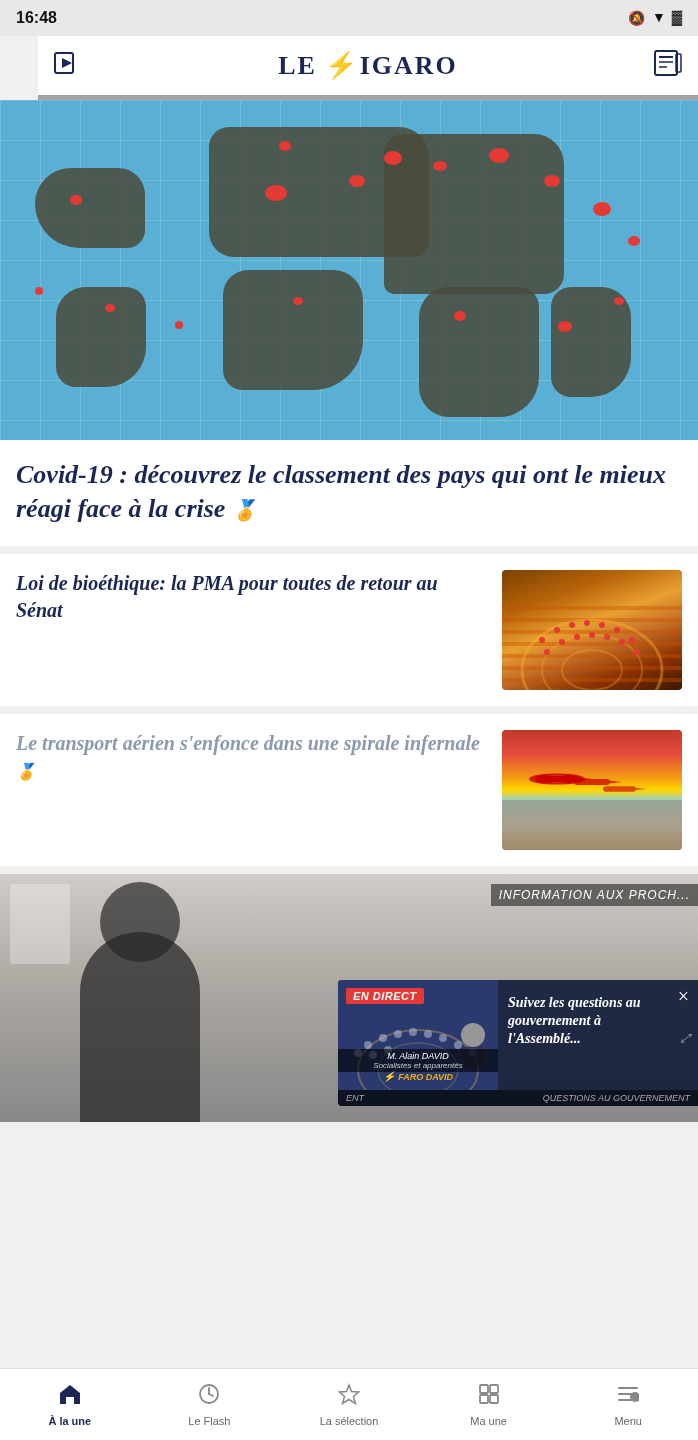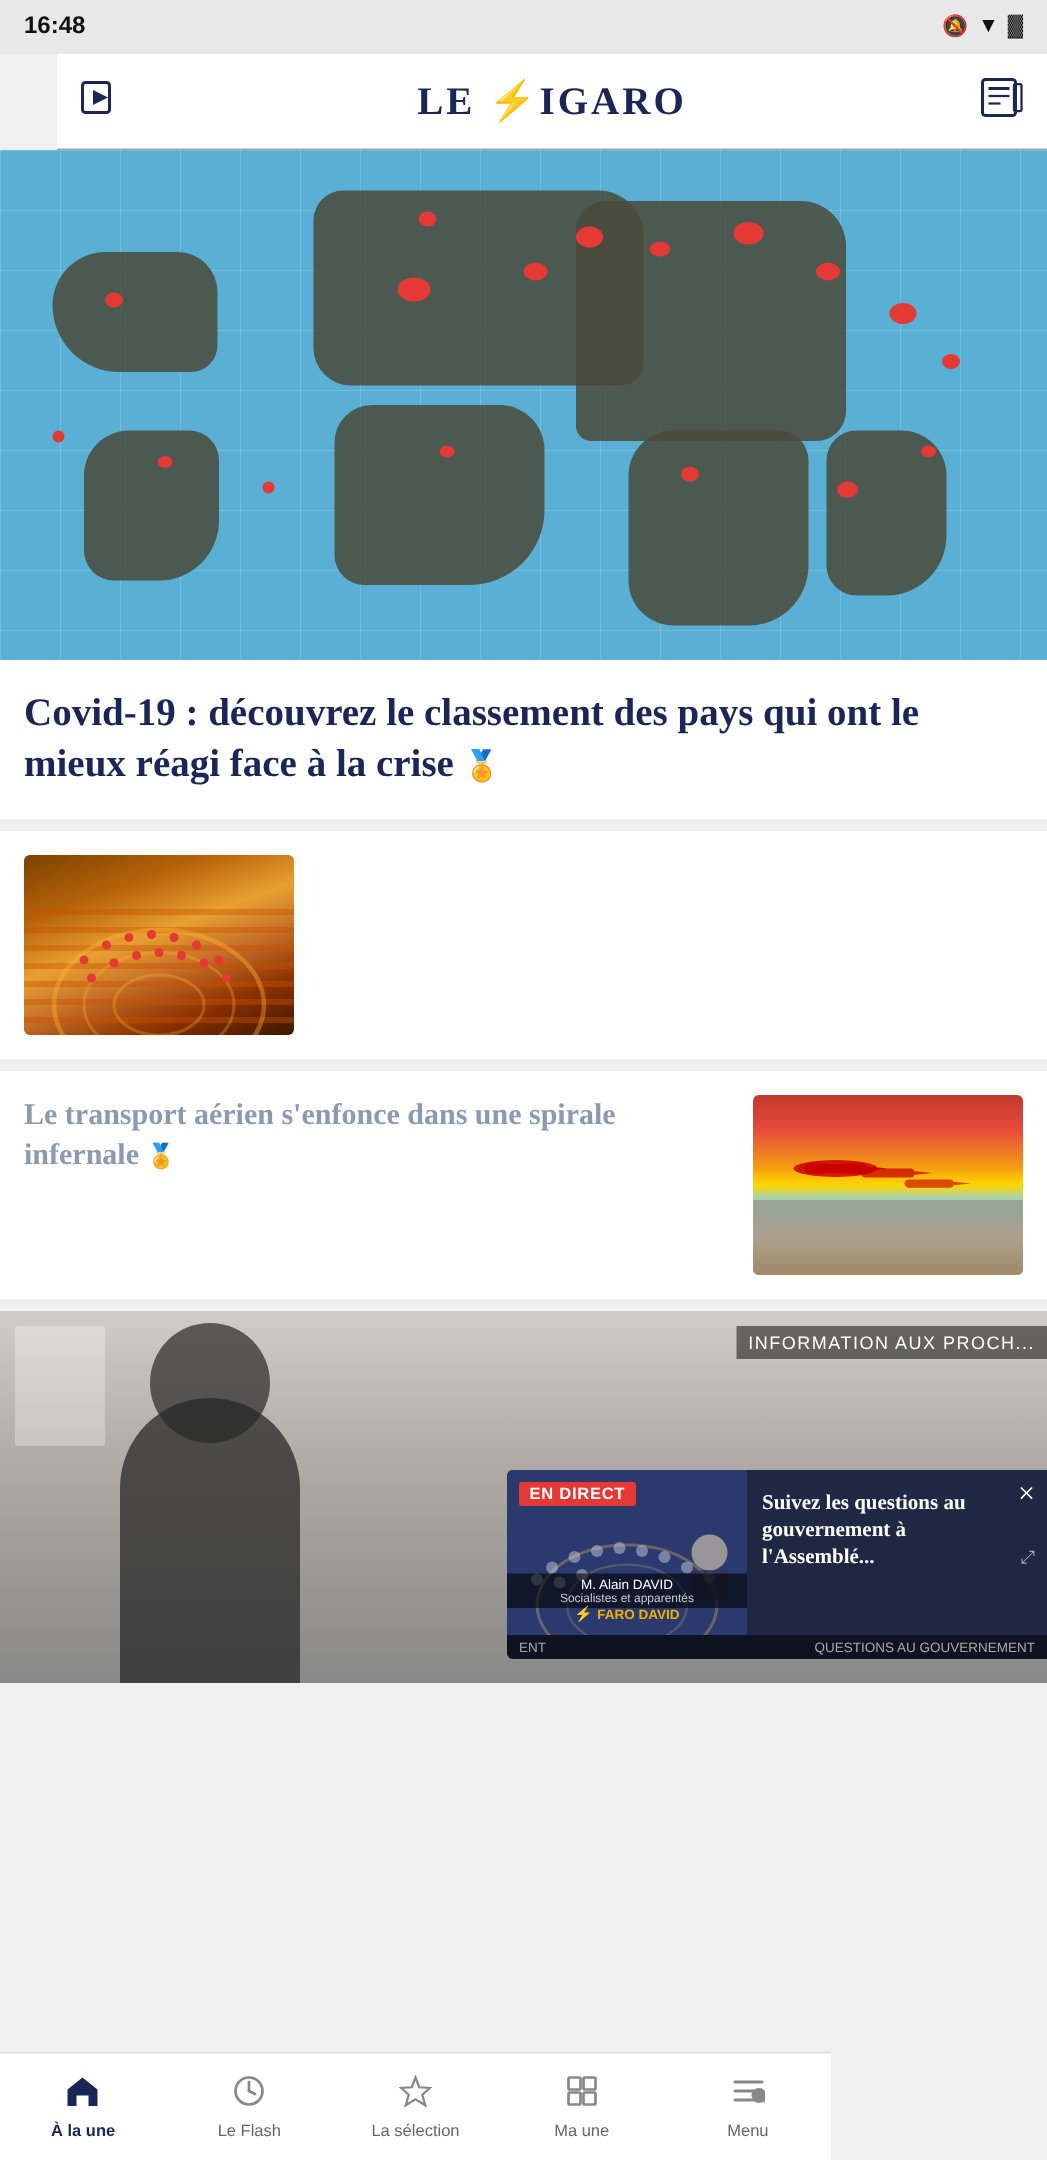--- a/index.html
+++ b/index.html
@@ -39,21 +39,21 @@
       color: #111;
     }
 
     
     .header {
       background: #fff;
       display: flex;
       align-items: center;
       justify-content: space-between;
       padding: 10px 16px;
-      border-bottom: 1px solid #a3a3a3;
+      border-bottom: 5px solid #a3a3a3;
       height: 64px;
       margin-left: 38px;
     }
     .header-logo {
       font-family: 'Georgia', 'Times New Roman', serif;
       font-size: 26px;
       font-weight: 900;
       color: #1a2756;
       letter-spacing: 2px;
       text-transform: uppercase;
@@ -66,20 +66,21 @@
     .header-icon {
       font-size: 22px;
       color: #1a2756;
       cursor: pointer;
     }
 
     
     .content {
       background: #f0f0f0;
       padding-bottom: 80px;
+      font-style: italic;
     }
 
     
     .hero-article {
       background: #fff;
       margin-bottom: 8px;
     }
     .hero-image {
       width: 100%;
       height: 340px;
@@ -249,21 +250,21 @@
       right: 8px;
       color: #aaa;
       font-size: 12px;
     }
 
     
     .bottom-nav {
       position: fixed;
       bottom: 0;
       left: 0;
-      width: 554px;
+      width: 698px;
       background: #fff;
       border-top: 1px solid #e0e0e0;
       display: flex;
       height: 72px;
       z-index: 100;
     }
     .nav-item {
       flex: 1;
       display: flex;
       flex-direction: column;
@@ -430,20 +431,23 @@
     </div>
     <div class="hero-text">
       <h1 class="hero-title">
         <span>Covid-19 : découvrez le classement des pays qui ont le mieux réagi face à la crise</span>
         <span class="figaro-badge">🏅</span>
       </h1>
     </div>
   </div>
 
   <div class="article-card">
+    <div class="article-text-col">
+      <p class="article-title">Loi de bioéthique: la PMA pour toutes de retour au Sénat</p>
+    </div>
     <div class="article-thumb">
       <div class="senate-sim">
         <div class="senate-seats"></div>
 
         <svg width="180" height="120" viewBox="0 0 180 120" style="position:absolute;top:0;left:0;">
           <ellipse cx="90" cy="100" rx="70" ry="50" fill="none" stroke="rgba(255,180,50,0.4)" stroke-width="3"></ellipse>
           <ellipse cx="90" cy="100" rx="50" ry="35" fill="none" stroke="rgba(255,180,50,0.3)" stroke-width="2"></ellipse>
           <ellipse cx="90" cy="100" rx="30" ry="20" fill="none" stroke="rgba(255,180,50,0.3)" stroke-width="2"></ellipse>
 
           <circle cx="40" cy="70" r="3" fill="#e53935"></circle>

